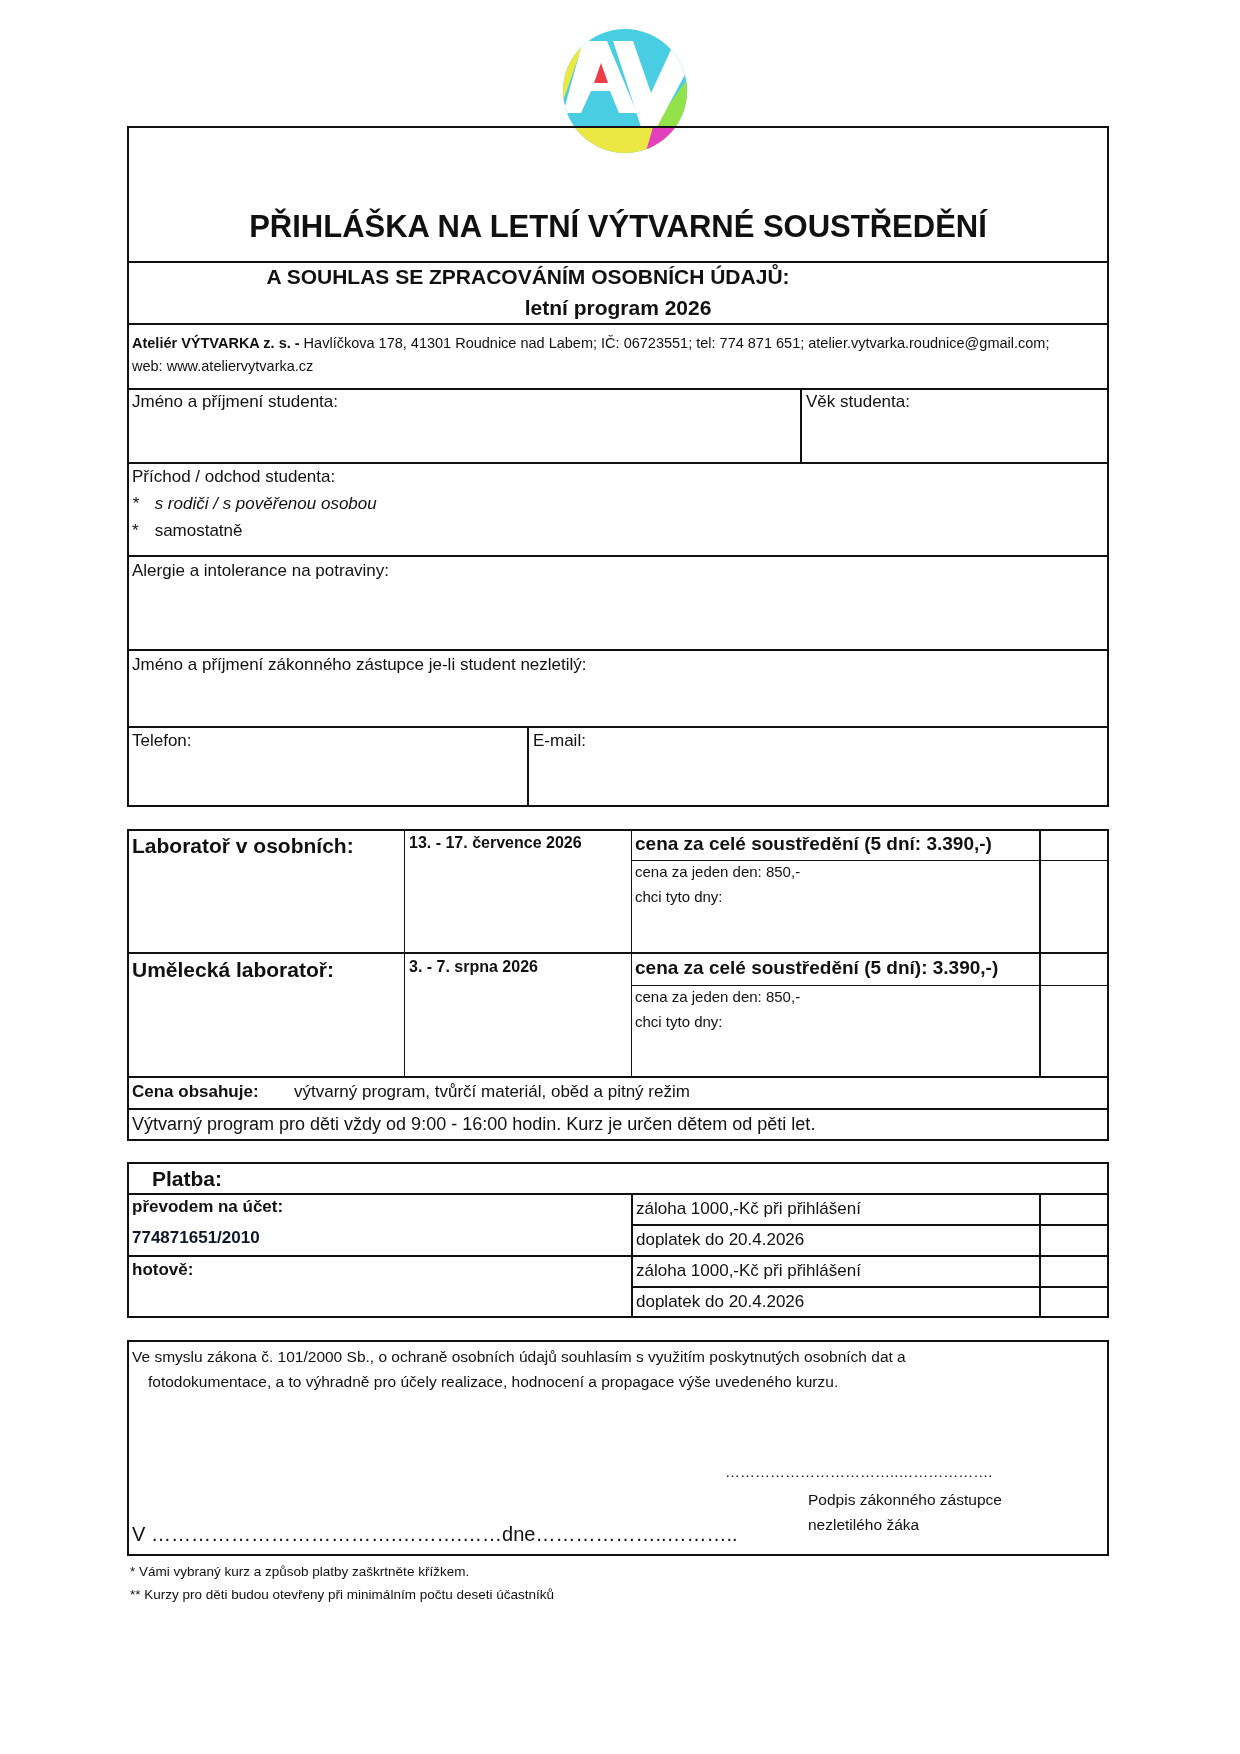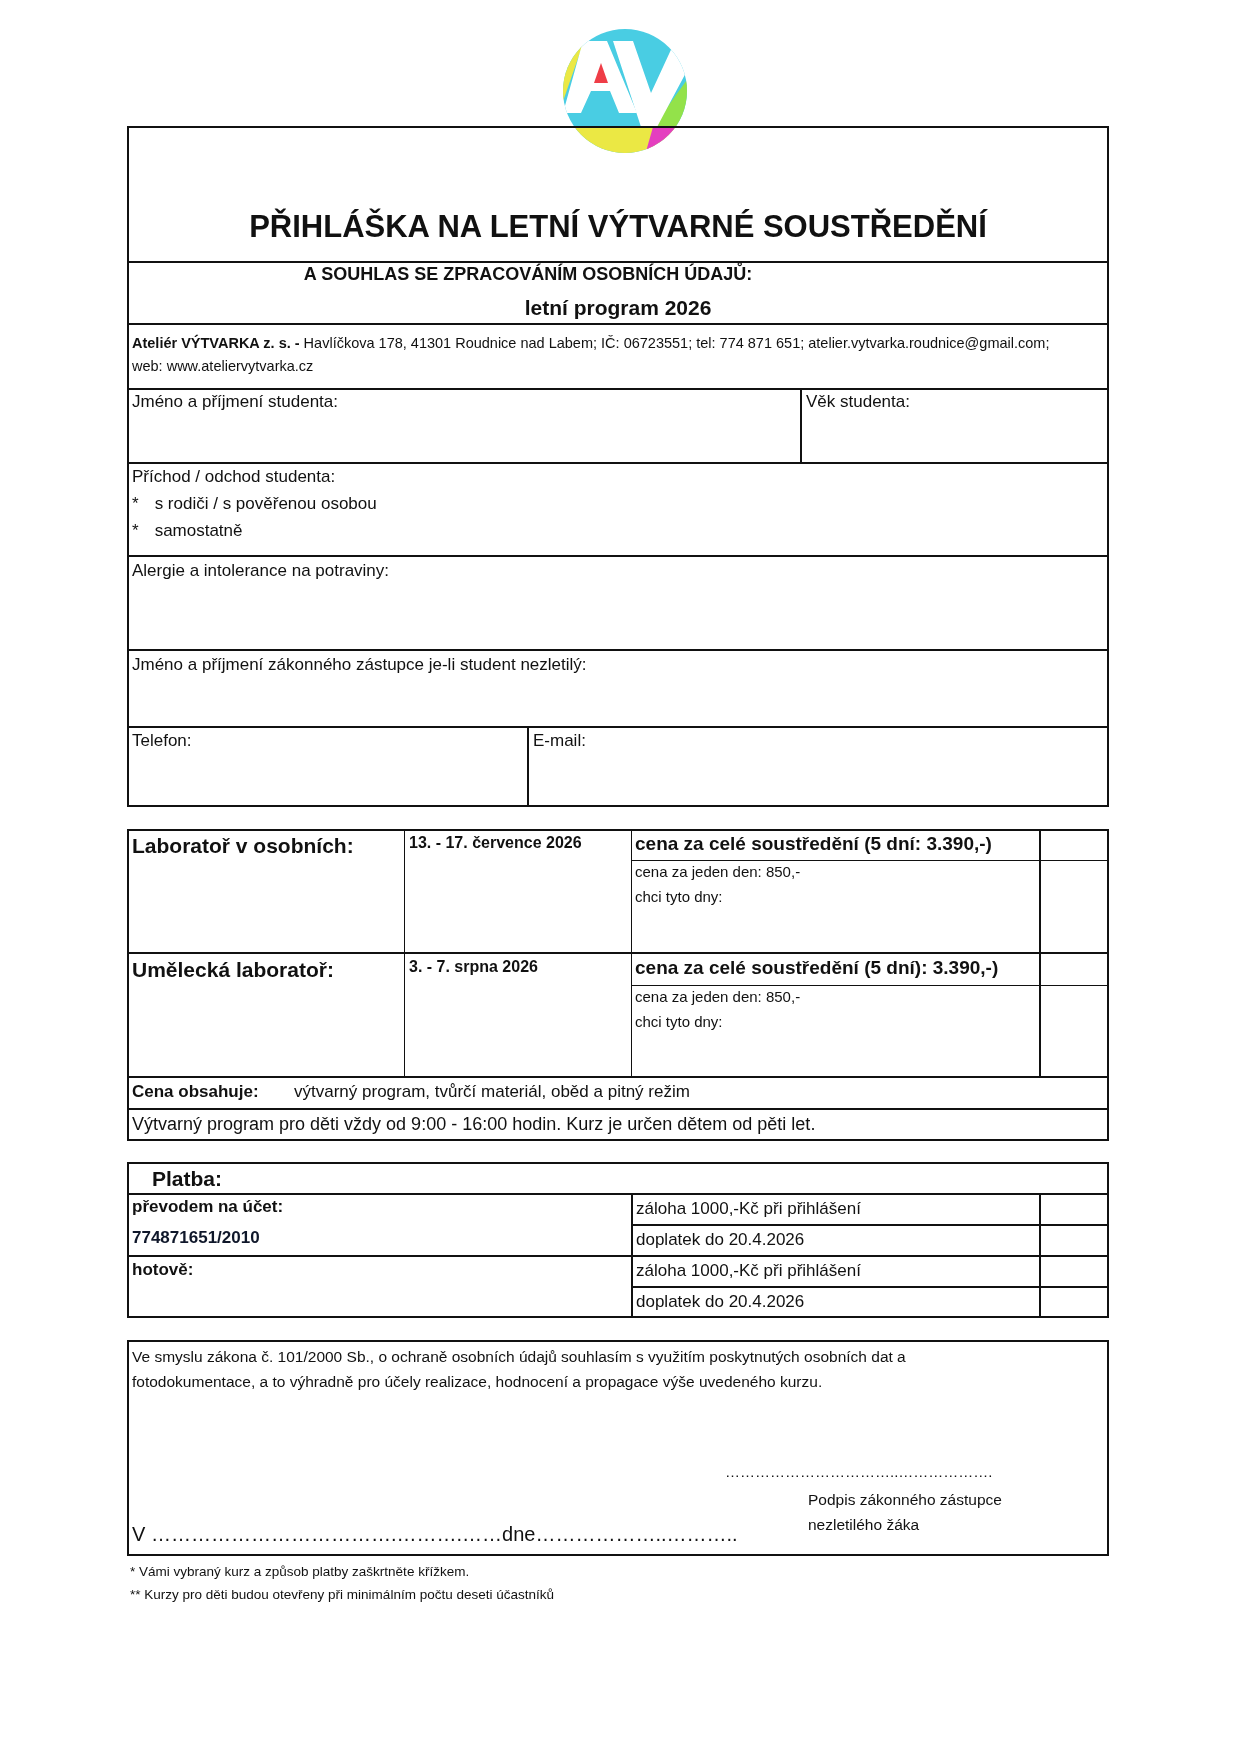--- a/index.html
+++ b/index.html
@@ -40,34 +40,34 @@
 <div class="hl" style="left:127px;top:323px;width:982px;"></div>
 <div class="hl" style="left:127px;top:388px;width:982px;"></div>
 <div class="hl" style="left:127px;top:462px;width:982px;"></div>
 <div class="hl" style="left:127px;top:555px;width:982px;"></div>
 <div class="hl" style="left:127px;top:649px;width:982px;"></div>
 <div class="hl" style="left:127px;top:726px;width:982px;"></div>
 <div class="vl" style="left:800px;top:388px;height:75px;"></div>
 <div class="vl" style="left:527px;top:726px;height:80px;"></div>
 
 <div class="t b" style="left:127px;width:982px;text-align:center;top:208px;font-size:31px;">PŘIHLÁŠKA NA LETNÍ VÝTVARNÉ SOUSTŘEDĚNÍ</div>
-<div class="t b" style="left:127px;width:802px;text-align:center;top:264px;font-size:18px;">A SOUHLAS SE ZPRACOVÁNÍM OSOBNÍCH ÚDAJŮ:</div>
+<div class="t b" style="left:127px;width:802px;text-align:center;top:264px;font-size:21px;">A SOUHLAS SE ZPRACOVÁNÍM OSOBNÍCH ÚDAJŮ:</div>
 <div class="t b" style="left:127px;width:982px;text-align:center;top:295px;font-size:21px;">letní program 2026</div>
 <div class="t" style="left:132px;top:335px;font-size:14.5px;">
   <span class="b">Ateliér VÝTVARKA z. s. -</span><span> Havlíčkova 178, 41301 Roudnice nad Labem; IČ: 06723551; tel: 774 871 651; atelier.vytvarka.roudnice@gmail.com;</span>
 </div>
 <div class="t" style="left:132px;top:358px;font-size:14.5px;text-align:right;">web: www.ateliervytvarka.cz</div>
 
 <div class="t" style="left:132px;top:392px;">Jméno a příjmení studenta:</div>
 <div class="field" style="left:129px;top:415px;width:668px;height:45px;"></div>
 <div class="t" style="left:806px;top:392px;">Věk studenta:</div>
 <div class="field" style="left:804px;top:415px;width:302px;height:45px;"></div>
 
 <div class="t" style="left:132px;top:467px;">Příchod / odchod studenta:</div>
-<div class="t" style="left:132px;top:494px;">
+<div class="t" style="left:132px;top:494px;font-style:italic;">
   <span>*</span><span style="margin-left:16px;">s rodiči / s pověřenou osobou</span>
 </div>
 <div class="t" style="left:132px;top:521px;">
   <span>*</span><span style="margin-left:16px;">samostatně</span>
 </div>
 
 <div class="t" style="left:132px;top:561px;">Alergie a intolerance na potraviny:</div>
 <div class="field" style="left:129px;top:584px;width:978px;height:64px;"></div>
 
 <div class="t" style="left:132px;top:655px;">Jméno a příjmení zákonného zástupce je-li student nezletilý:</div>
@@ -125,20 +125,20 @@
 <div class="field" style="left:1041px;top:1195px;width:66px;height:28px;"></div>
 <div class="t" style="left:636px;top:1230px;">doplatek do 20.4.2026</div>
 <div class="field" style="left:1041px;top:1226px;width:66px;height:28px;"></div>
 <div class="t" style="left:636px;top:1261px;">záloha 1000,-Kč při přihlášení</div>
 <div class="field" style="left:1041px;top:1257px;width:66px;height:28px;"></div>
 <div class="t" style="left:636px;top:1292px;">doplatek do 20.4.2026</div>
 <div class="field" style="left:1041px;top:1288px;width:66px;height:28px;"></div>
 
 <div class="box" style="left:127px;top:1340px;width:982px;height:216px;"></div>
 <div class="t" style="left:132px;top:1348px;font-size:15.5px;">Ve smyslu zákona č. 101/2000 Sb., o ochraně osobních údajů souhlasím s využitím poskytnutých osobních dat a</div>
-<div class="t" style="left:132px;top:1373px;font-size:15.5px;">fotodokumentace, a to výhradně pro účely realizace, hodnocení a propagace výše uvedeného kurzu.</div>
+<div class="t" style="left:148px;top:1373px;font-size:15.5px;">fotodokumentace, a to výhradně pro účely realizace, hodnocení a propagace výše uvedeného kurzu.</div>
 <div class="t" style="left:725px;top:1463px;font-size:15px;">……………………………..……………….</div>
 <div class="t" style="left:808px;top:1491px;font-size:15.5px;">Podpis zákonného zástupce</div>
 <div class="t" style="left:808px;top:1516px;font-size:15.5px;">nezletilého žáka</div>
 <div class="t" style="left:132px;top:1522px;font-size:20px;">V ……………………………….……….……dne………………..………..</div>
 
 <div class="t" style="left:130px;top:1564px;font-size:13.5px;">* Vámi vybraný kurz a způsob platby zaškrtněte křížkem.</div>
 <div class="t" style="left:130px;top:1587px;font-size:13.5px;">** Kurzy pro děti budou otevřeny při minimálním počtu deseti účastníků</div>
 
 </body></html>

